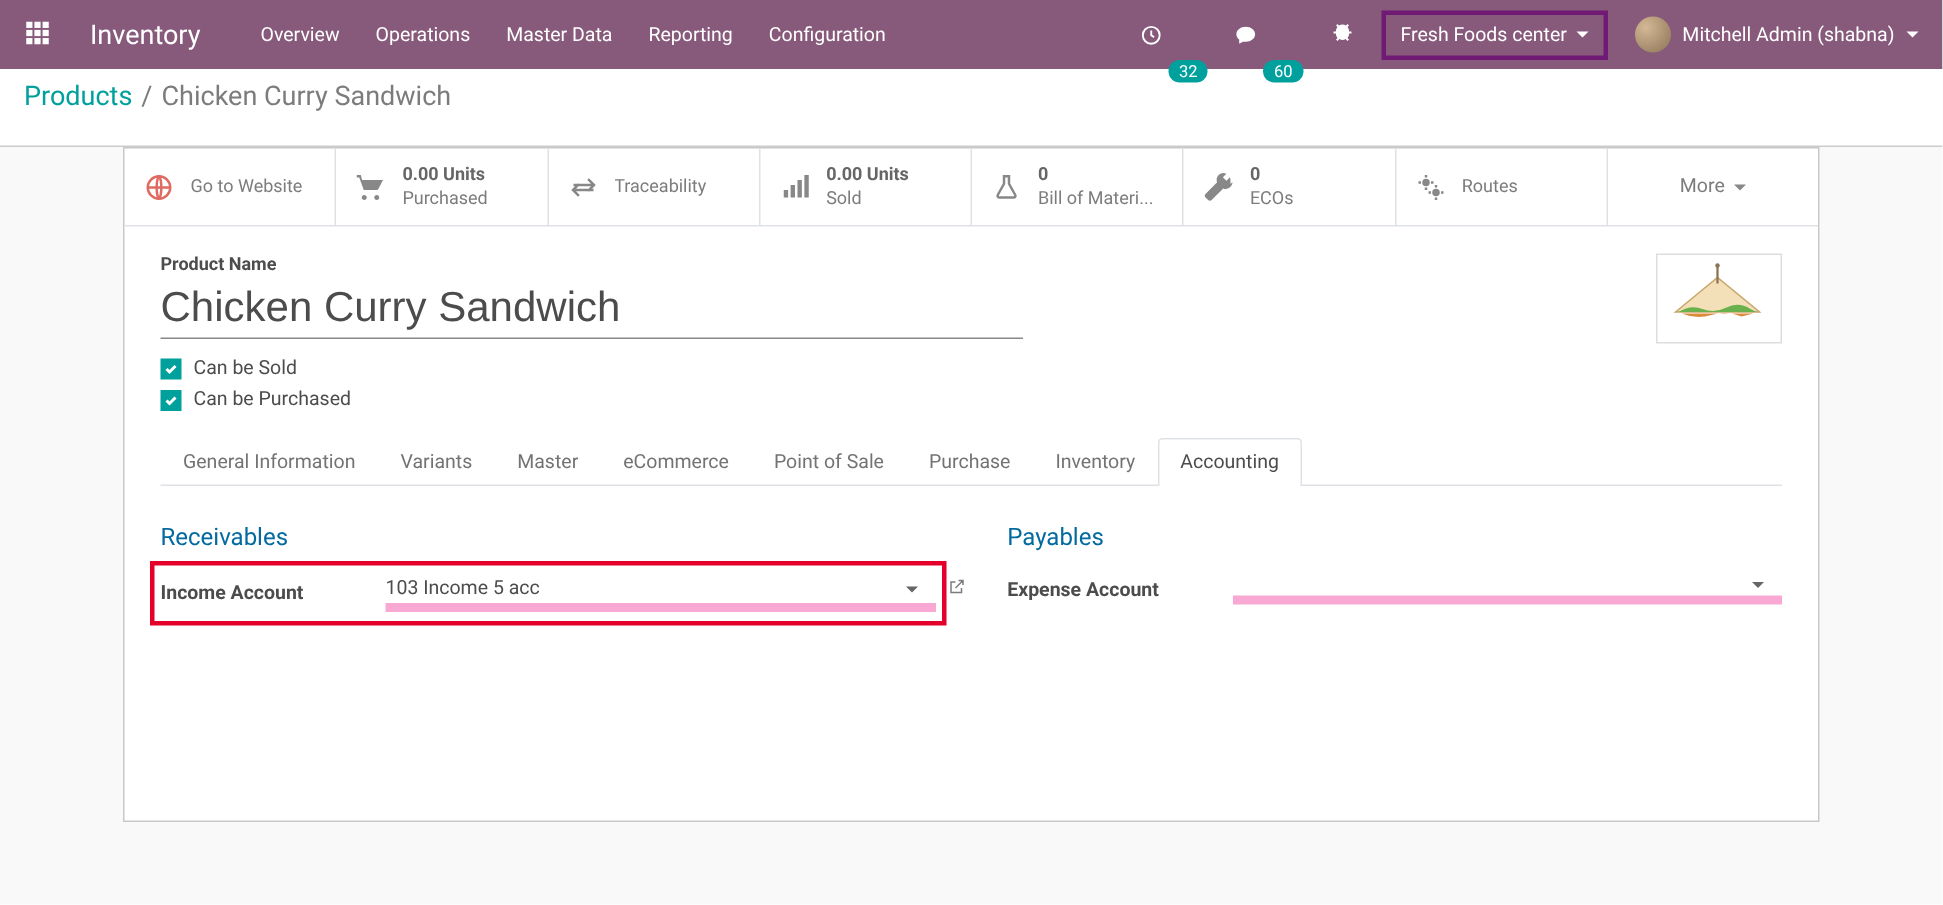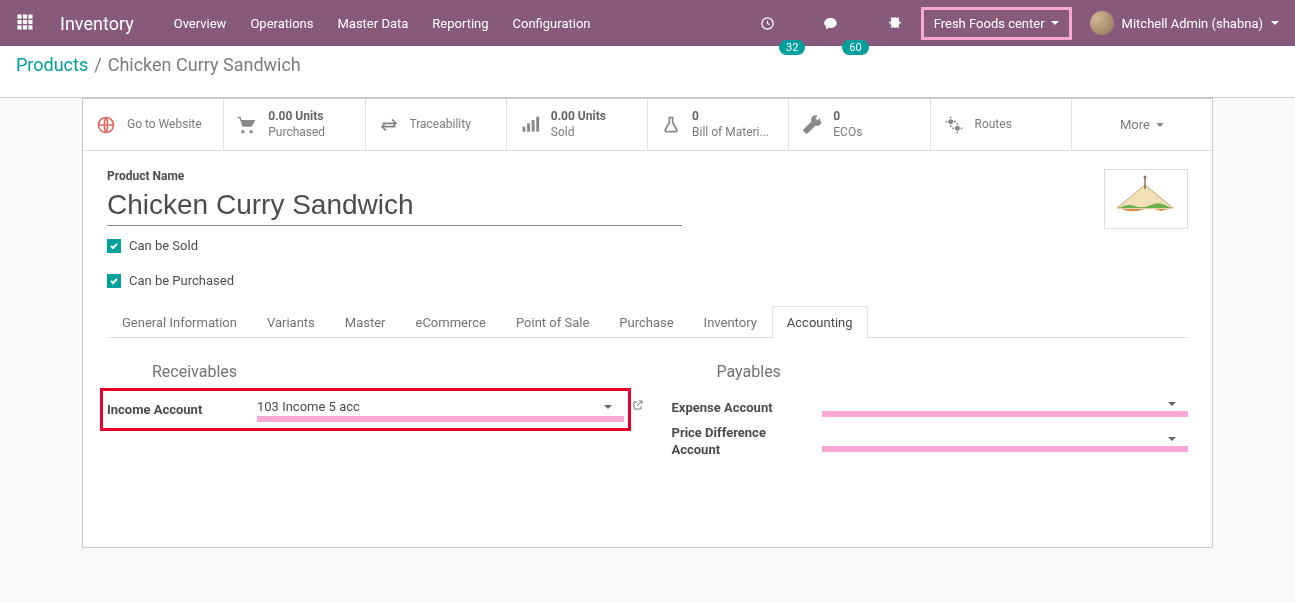--- a/index.html
+++ b/index.html
@@ -9,21 +9,21 @@
 .topnav { background: #875a7b; height: 46px; display: flex; align-items: center; padding: 0 16px; color: #fff; }
 .apps-icon { width: 20px; height: 20px; margin-right: 24px; cursor: pointer; }
 .apps-icon svg { fill: #fff; }
 .brand { font-size: 18px; font-weight: 400; margin-right: 40px; }
 .nav-links { display: flex; gap: 24px; }
 .nav-link { color: #fff; font-size: 13px; cursor: pointer; }
 .topnav-right { margin-left: auto; display: flex; align-items: center; gap: 18px; }
 .badge-wrap { display: flex; align-items: center; gap: 4px; cursor: pointer; }
 .badge { background: #00a09d; color: #fff; border-radius: 10px; padding: 1px 7px; font-size: 11px; font-weight: 400; margin-top: 48px; }
 .bug-icon { cursor: pointer; }
-.company-switch { display: flex; align-items: center; gap: 6px; padding: 6px 10px; border: 3px solid #f9a8d4; cursor: pointer; }
+.company-switch { display: flex; align-items: center; gap: 6px; padding: 6px 10px; border: 3px solid #701a75; cursor: pointer; }
 .user-switch { display: flex; align-items: center; gap: 8px; cursor: pointer; }
 .avatar { width: 24px; height: 24px; border-radius: 50%; background: radial-gradient(circle at 30% 30%, #d4b896, #8b7355); }
 .caret { border-left: 4px solid transparent; border-right: 4px solid transparent; border-top: 4px solid #fff; }
 
 
 .control-panel { background: #fff; border-bottom: 1px solid #ccc; padding: 8px 16px 12px; }
 .breadcrumb { display: flex; align-items: center; gap: 6px; font-size: 18px; margin-bottom: 10px; color: #7c7c7c; }
 .breadcrumb a { color: #00a09d; text-decoration: none; }
 .cp-bottom { display: flex; align-items: center; justify-content: space-between; }
 .cp-buttons { display: flex; align-items: center; gap: 10px; }
@@ -44,34 +44,34 @@
 .stat-text { display: flex; flex-direction: column; font-size: 12px; line-height: 1.3; min-width: 0; overflow: hidden; }
 .stat-val { font-weight: 700; color: #666; }
 .stat-label { white-space: nowrap; overflow: hidden; text-overflow: ellipsis; }
 .stat-more { justify-content: center; gap: 6px; }
 
 
 .title-area { padding: 18px 24px 0; position: relative; }
 .product-name-label { font-size: 12px; font-weight: 700; color: #4c4c4c; margin-bottom: 2px; }
 .product-name-input { font-size: 28px; font-weight: 400; color: #4c4c4c; border: none; border-bottom: 1px solid #888; width: 575px; padding: 4px 0; outline: none; background: transparent; }
 .product-image { position: absolute; right: 24px; top: 18px; width: 84px; height: 60px; border: 1px solid #ddd; display:flex; align-items:center; justify-content:center; }
-.checks { margin-top: 12px; display: flex; flex-direction: column; gap: 20px; }
+.checks { margin-top: 12px; display: flex; flex-direction: column; gap: 6px; }
 .check-row { display: flex; align-items: center; gap: 8px; }
 .checkbox { width: 14px; height: 14px; background: #00a09d; display: flex; align-items: center; justify-content: center; cursor: pointer; }
 .checkbox svg { stroke: #fff; }
 
 
 .tabs { display: flex; margin: 18px 24px 0; border-bottom: 1px solid #dee2e6; }
 .tab { border: 1px solid transparent; border-bottom: none; padding: 8px 14px; font-size: 13px; color: #737373; cursor: pointer; margin-bottom: -1px; }
 .tab.active { border-color: #dee2e6; background: #fff; color: #4c4c4c; border-radius: 3px 3px 0 0; }
 
 
 .tab-content { padding: 24px; display: flex; gap: 48px; }
 .col { flex: 1; }
-.section-title { font-size: 16px; color: #737373; margin-bottom: 12px; font-weight: 400; margin-left: 45px; }
+.section-title { font-size: 16px; color: #0369a1; margin-bottom: 12px; font-weight: 400; }
 .field-row { display: flex; align-items: center; padding: 4px 0; position: relative; }
 .field-label { width: 150px; font-size: 13px; color: #4c4c4c; font-weight: 700; padding-right: 8px; }
 .field-value { flex: 1; border-bottom: 6px solid #f9a8d4; padding: 2px 24px 2px 0; min-height: 20px; font-size: 13px; position: relative; }
 .field-caret { position: absolute; right: 12px; top: 50%; transform: translateY(-50%); border-left: 4px solid transparent; border-right: 4px solid transparent; border-top: 4px solid #666; cursor: pointer; }
 .field-external { position: absolute; right: -20px; top: 2px; cursor: pointer; color: #7c7c7c; }
 .redbox { border: 3px solid #e4002b; padding: 2px 4px; margin: -5px -7px; }
 </style>
 </head>
 <body>
 
@@ -287,23 +287,16 @@
       </div>
       <div class="col">
         <div class="section-title">Payables</div>
         <div class="field-row">
           <div class="field-label">Expense Account</div>
           <div class="field-value">
             <span></span>
             <span class="field-caret"></span>
           </div>
         </div>
-        <div class="field-row">
-          <div class="field-label" style="line-height:1.3">Price Difference Account</div>
-          <div class="field-value">
-            <span></span>
-            <span class="field-caret"></span>
-          </div>
-        </div>
       </div>
     </div>
   </div>
 </div>
 
 </body></html>

